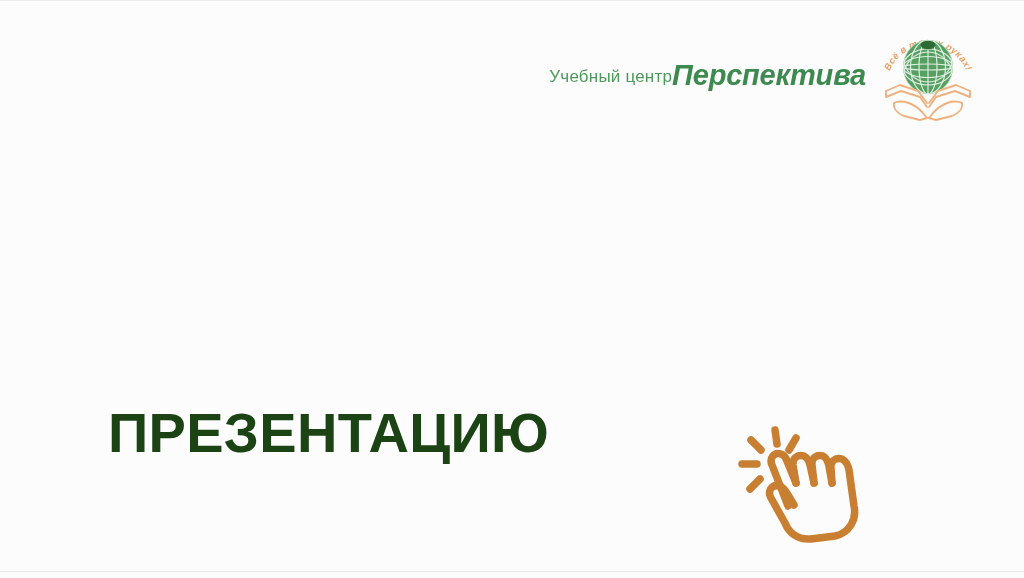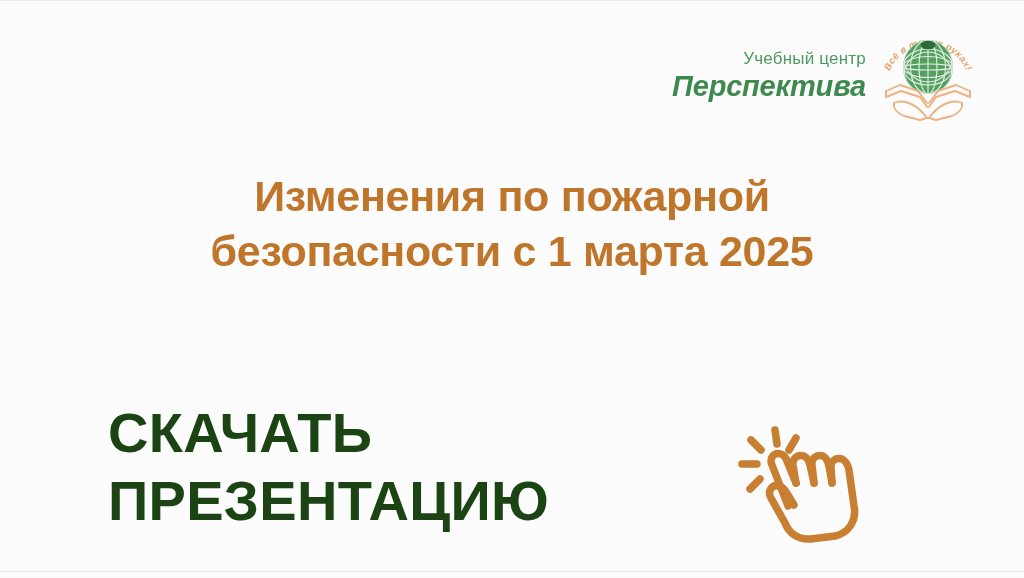--- a/index.html
+++ b/index.html
@@ -38,21 +38,21 @@
   .logo {
     position: absolute;
     top: 24px;
     right: 48px;
     display: flex;
     align-items: center;
     gap: 14px;
   }
   .logo-wordmark {
     display: flex;
-    flex-direction: column;
+    flex-direction: row;
     align-items: flex-end;
     line-height: 1;
   }
   .logo-line1 {
     font-size: 17px;
     font-weight: 400;
     color: #4e9a5d;
     letter-spacing: 0.2px;
     margin-bottom: 5px;
   }
@@ -154,27 +154,22 @@
         <path d="M 14,78 C 13,83 17,88 24,91 L 40,95 L 47,93"></path>
 
         <path d="M 90,66 L 76,60 L 58,66 L 49,78"></path>
         <path d="M 90,66 L 90,72 L 75,66 L 56,72 L 49,82"></path>
         <path d="M 82,78 C 74,74 62,78 53,88 L 49,93"></path>
         <path d="M 82,78 C 83,83 79,88 72,91 L 56,95 L 49,93"></path>
       </g>
     </svg>
   </div>
 
-  <div class="headline">
-    <span class="hl-line">Изменения по пожарной</span>
-    <span class="hl-line">безопасности с 1 марта 2025</span>
-  </div>
 
   <div class="cta">
-    <span class="cta-line">СКАЧАТЬ</span>
     <span class="cta-line">ПРЕЗЕНТАЦИЮ</span>
   </div>
 
   <svg class="cursor-icon" viewBox="0 0 160 130">
     <g fill="none" stroke="#c97f31" stroke-width="7.5" stroke-linecap="round" stroke-linejoin="round">
 
       <line x1="37" y1="17" x2="39" y2="31"></line>
       <line x1="13" y1="27" x2="23" y2="37"></line>
       <line x1="58" y1="25" x2="51" y2="37"></line>
       <line x1="4" y1="51" x2="19" y2="51"></line>

